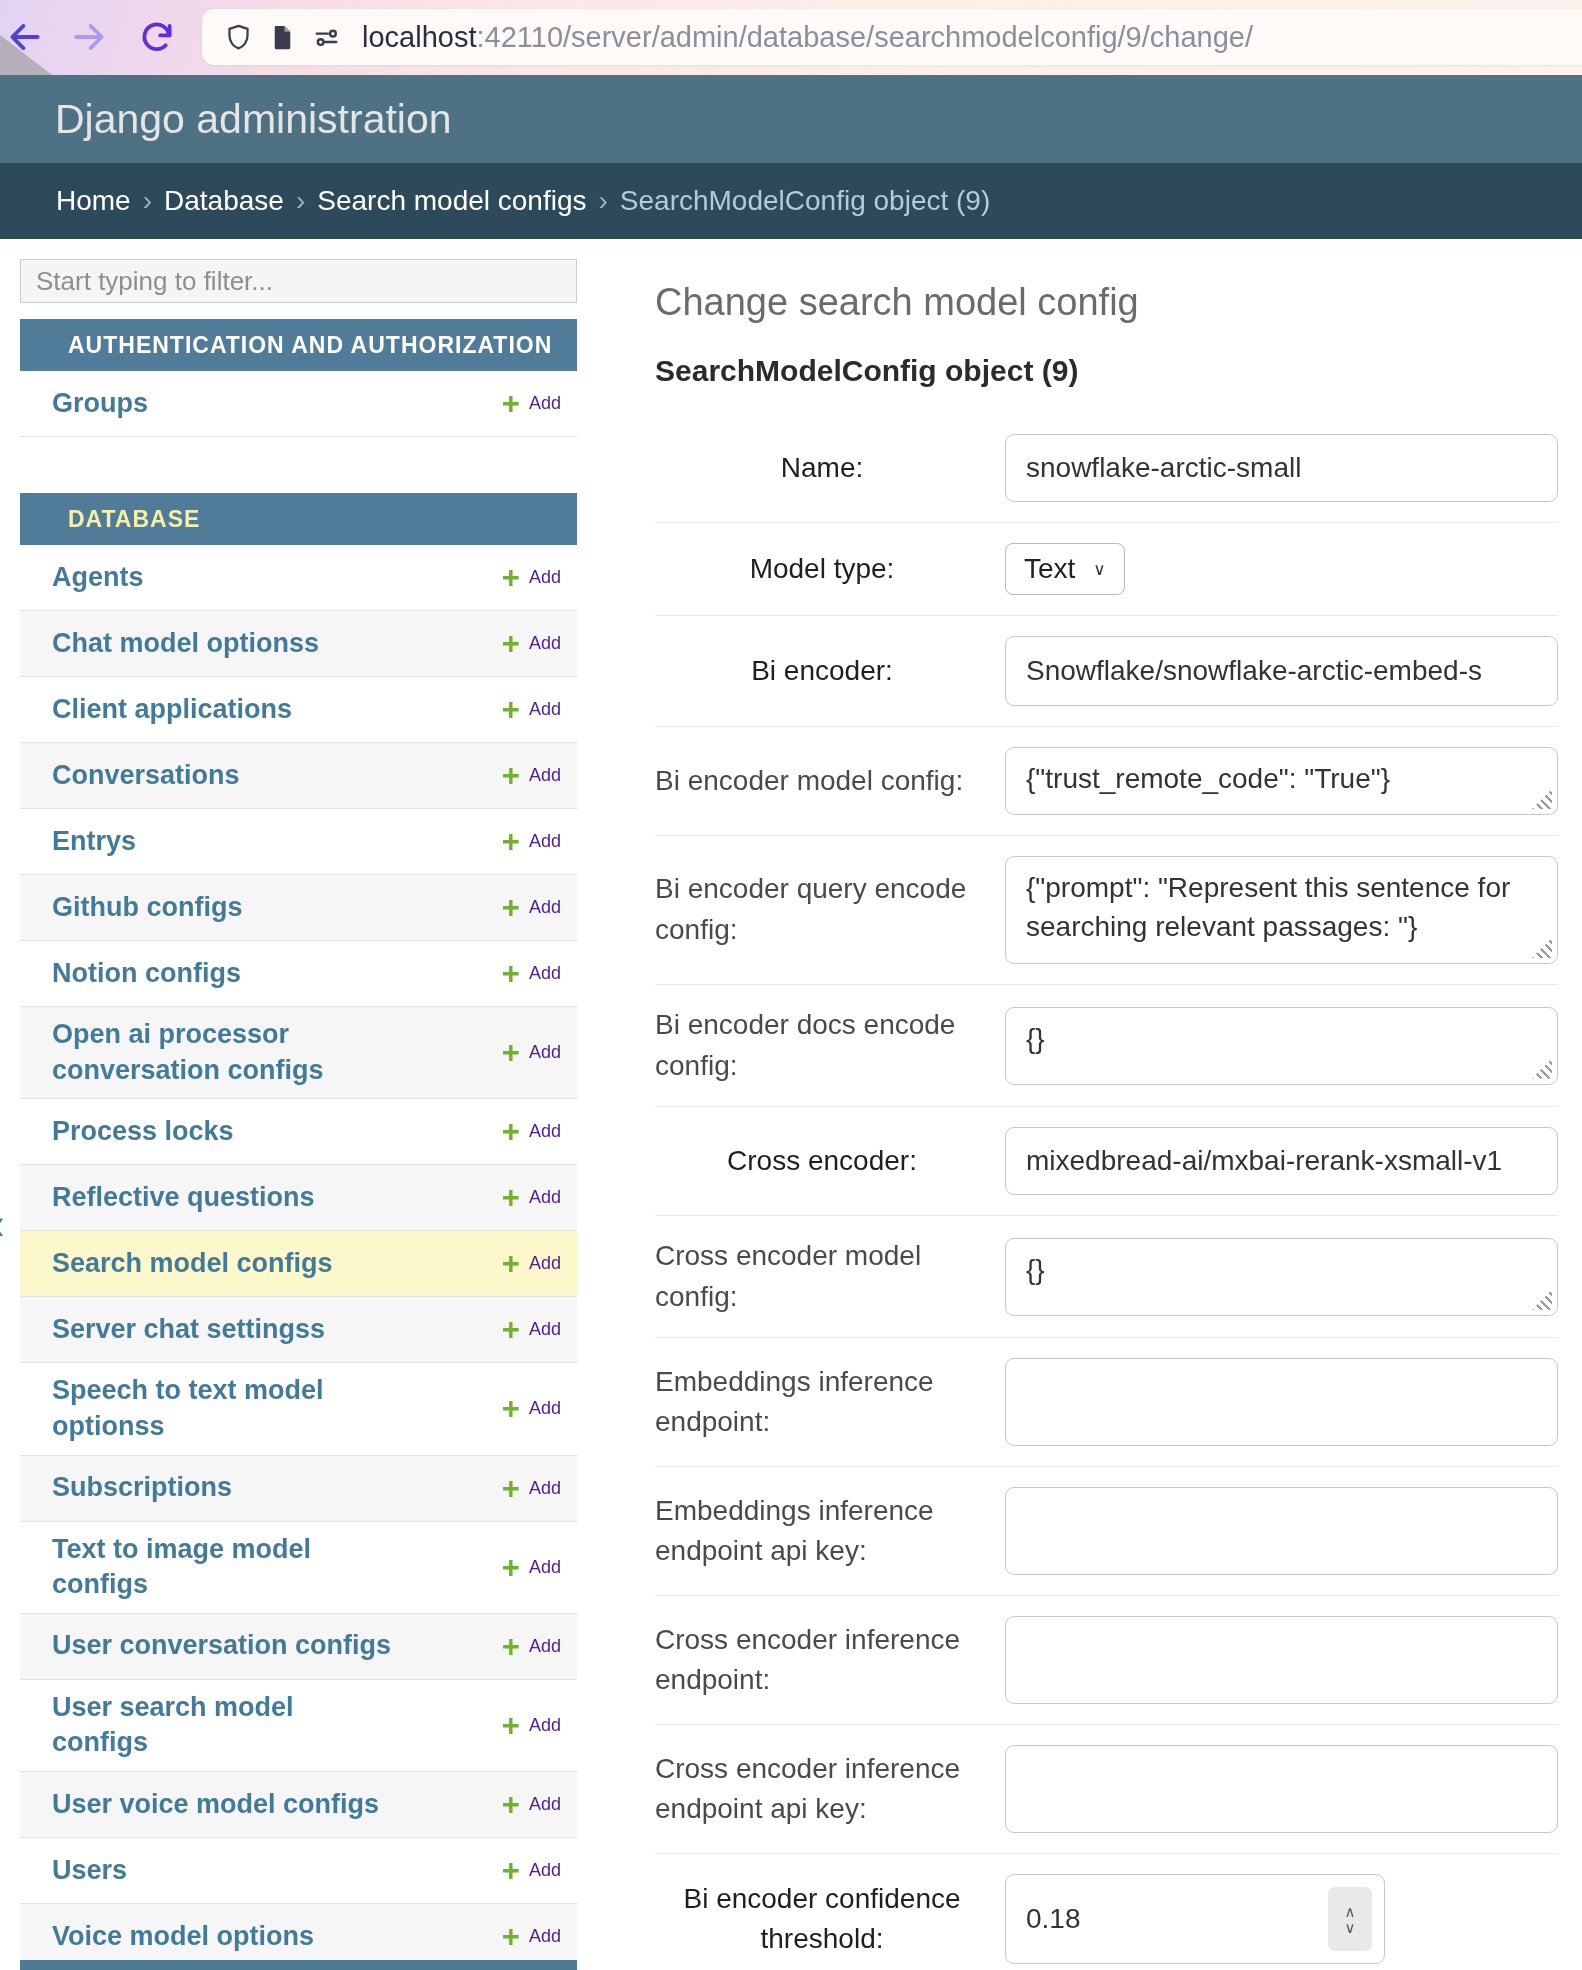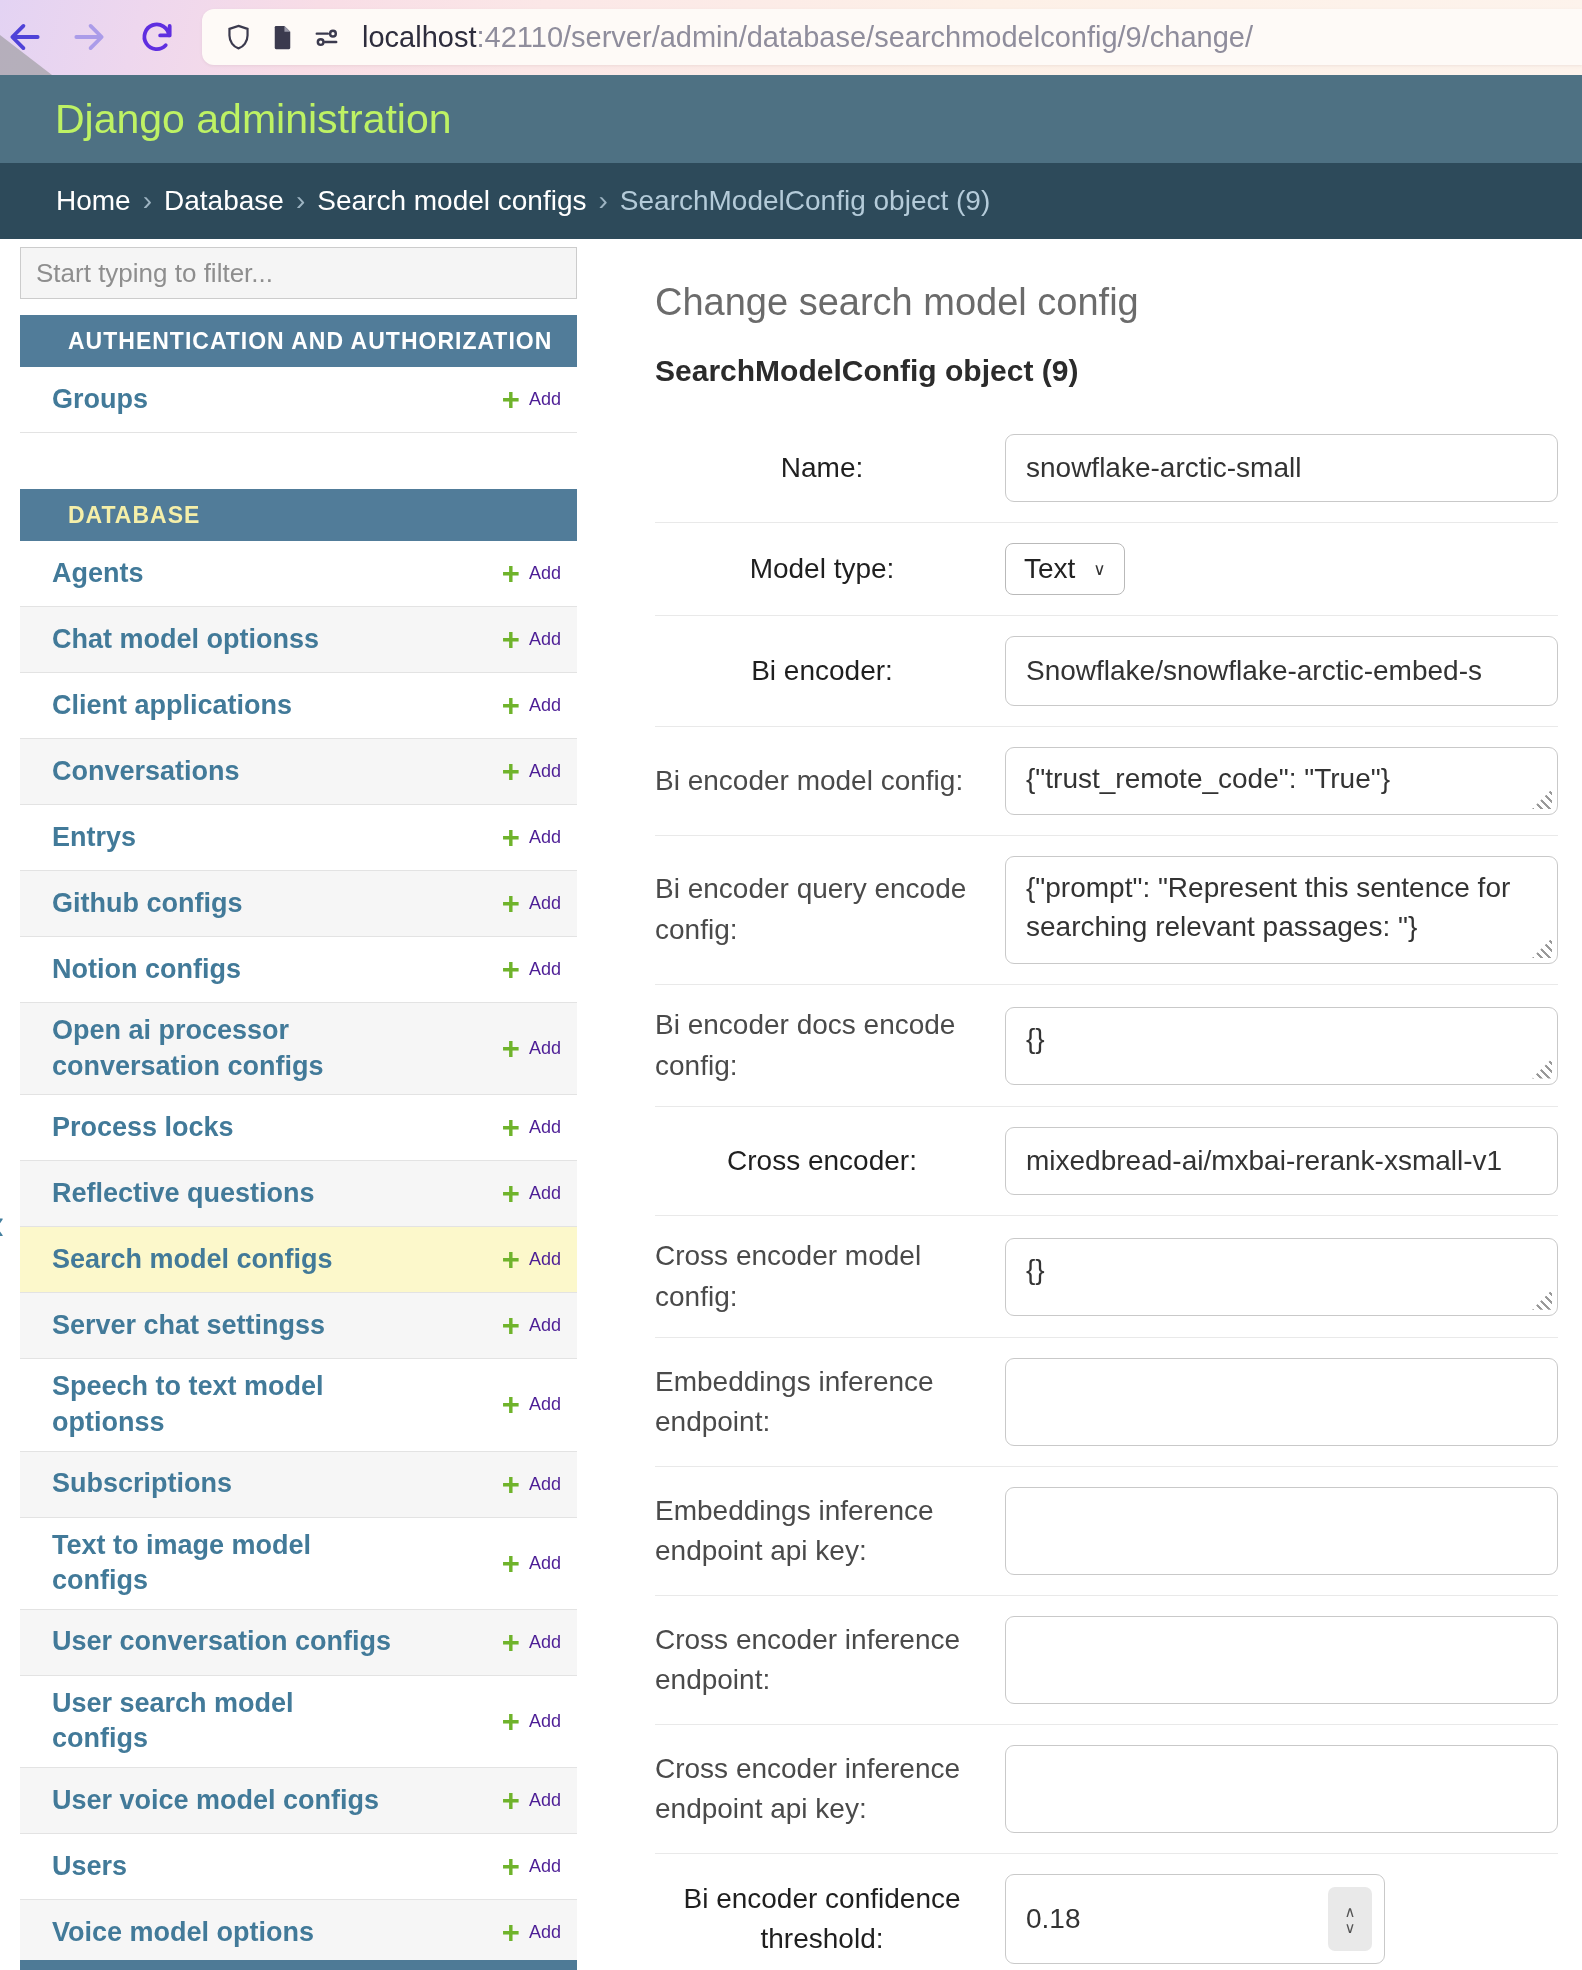--- a/index.html
+++ b/index.html
@@ -17,33 +17,33 @@
     border-radius:12px 0 0 12px; box-shadow:0 1px 3px rgba(120,90,90,.10);
     display:flex; align-items:center; padding-left:14px; }
   .pill .p-ico { width:44px; height:44px; display:flex; align-items:center; justify-content:center; flex:0 0 auto; }
   .pill .p-ico svg { width:31px; height:31px; }
   .url { margin-left:14px; font-size:29px; white-space:nowrap; overflow:hidden; }
   .url .host { color:#2e2d3d; }
   .url .path { color:#8f8d9c; }
 
   
   .hdr { height:88px; background:#4e7183; display:flex; align-items:center; padding-left:55px; }
-  .hdr h1 { color:#bef264; font-size:41px; font-weight:400; }
+  .hdr h1 { color:#e5e5e5; font-size:41px; font-weight:400; }
 
   .crumbs { height:76px; background:#2d4a5a; display:flex; align-items:center; padding-left:56px; font-size:28px; }
   .crumbs .c-link { color:#ffffff; margin-right:12px; cursor:pointer; }
   .crumbs .c-sep { color:#9db4c2; margin-right:12px; }
   .crumbs .c-cur { color:#b4cbd9; }
 
   
   .layout { display:flex; height:1731px; position:relative; }
   .nav-toggle { position:absolute; left:-10px; top:960px; color:#45809f; font-size:44px; font-weight:700; }
 
   aside { width:577px; flex:0 0 577px; padding-left:20px; position:relative; }
-  .filter-inp { margin-top:8px; width:100%; height:52px; background:#f5f5f5; border:1px solid #cccccc;
+  .filter-inp { margin-top:20px; width:100%; height:44px; background:#f5f5f5; border:1px solid #cccccc;
     font-size:26px; color:#555; padding:0 15px; font-family:inherit; }
   .filter-inp::placeholder { color:#8e8e8e; }
   .sections { margin-top:16px; }
   .mod-hdr { height:52px; background:#517c99; display:flex; align-items:center; padding-left:48px;
     font-size:23px; font-weight:700; letter-spacing:1px; }
   .s-row { min-height:66px; display:flex; align-items:center; justify-content:space-between;
     padding:10px 16px 10px 32px; border-bottom:1px solid #e3e3e3; background:#fff; }
   .s-row.alt { background:#f6f6f6; }
   .s-row.hl { background:#fcf8cb; }
   .s-link { color:#427a99; font-size:27px; font-weight:700; line-height:1.32; cursor:pointer; max-width:340px; }

